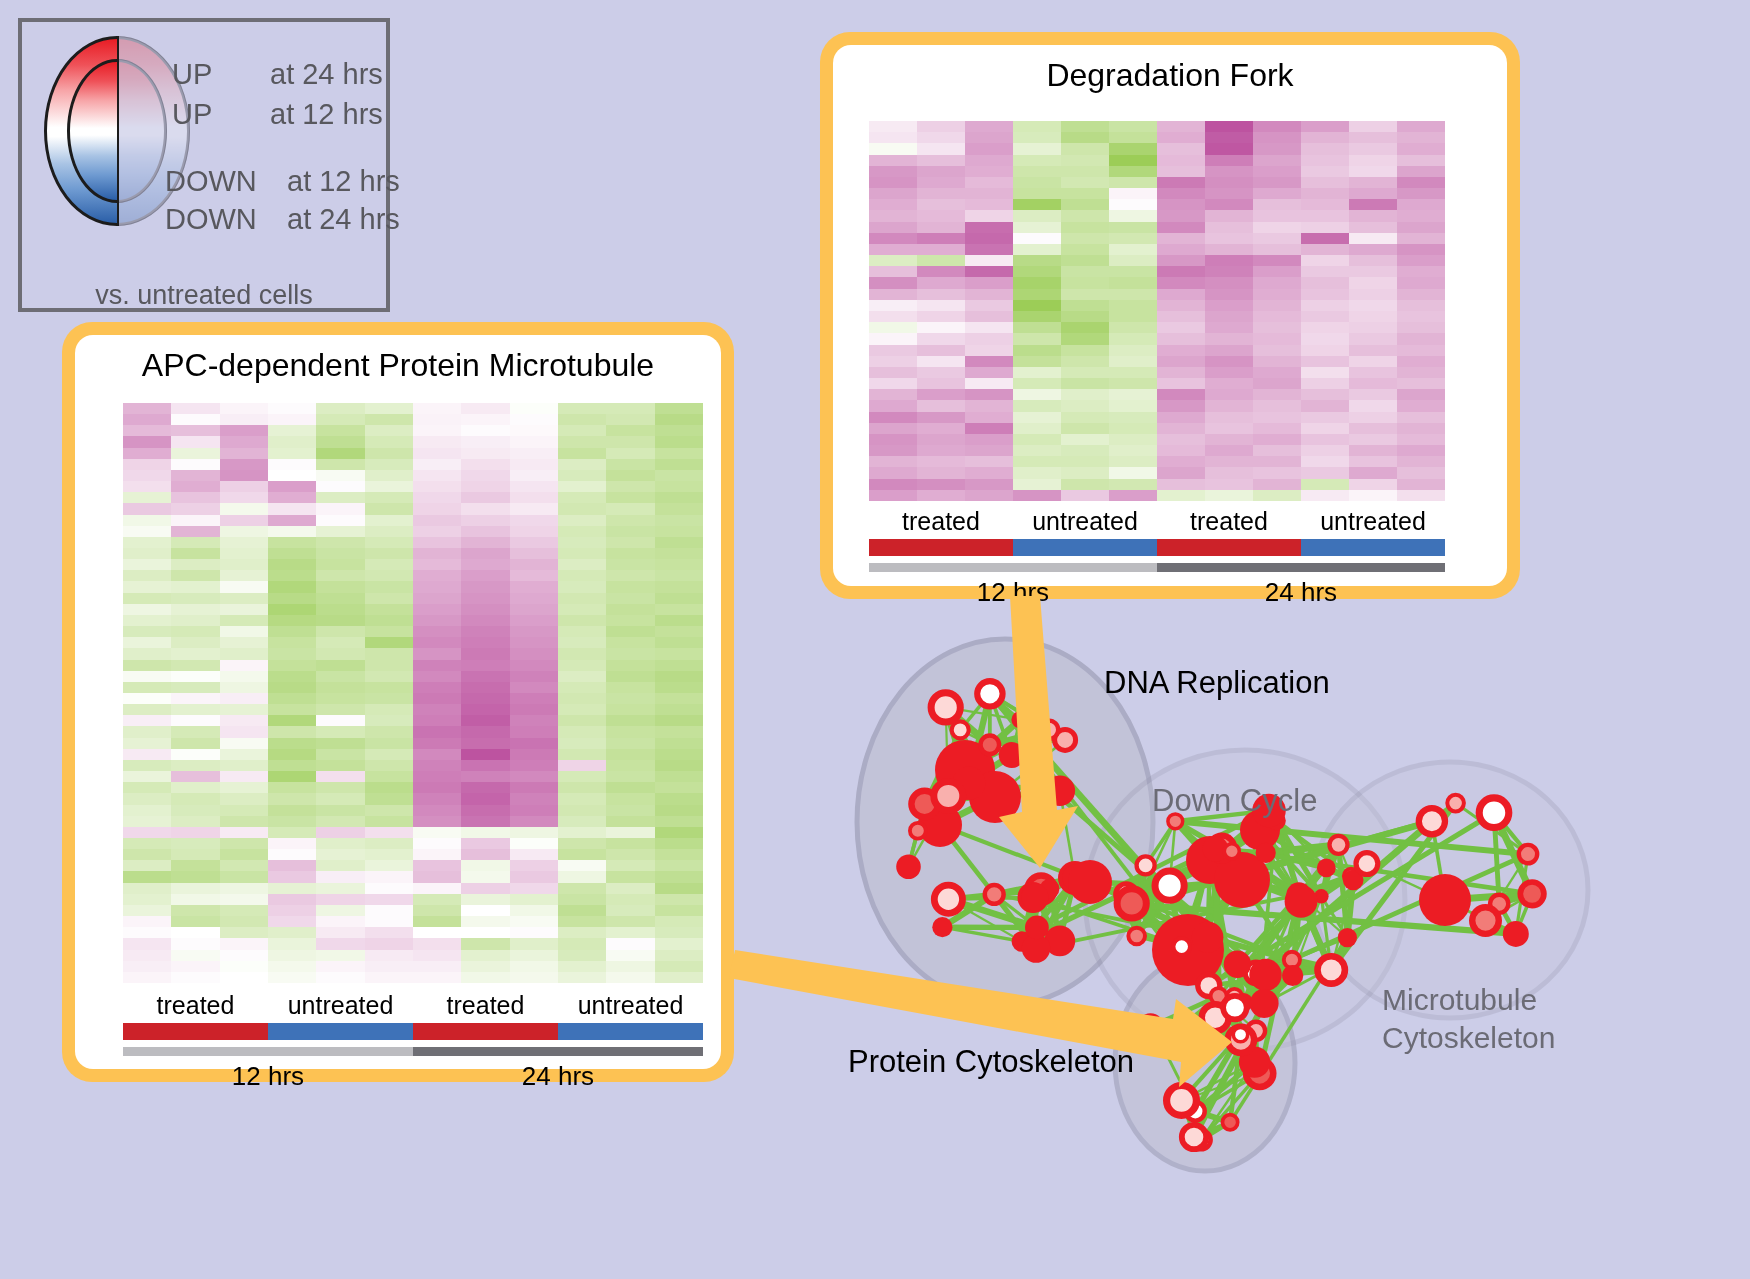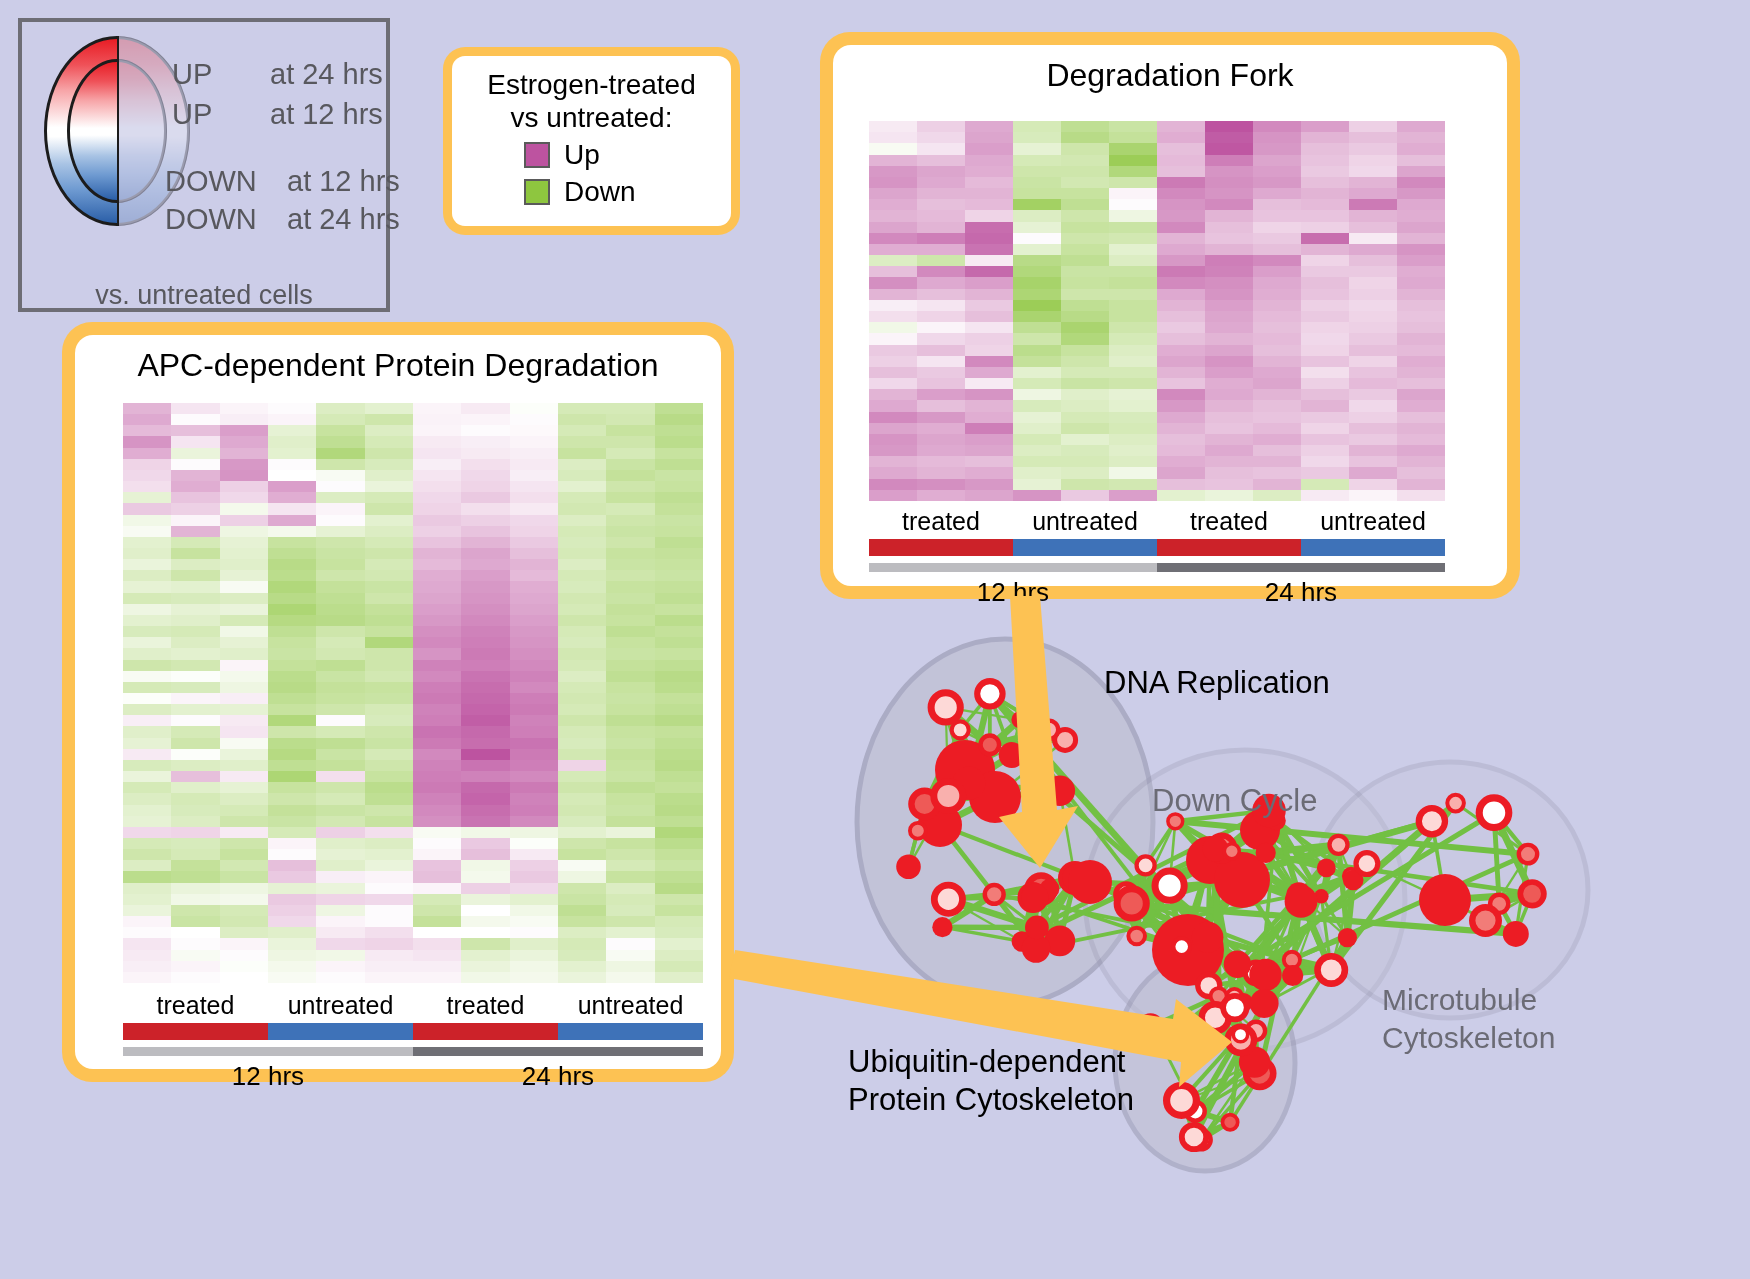--- a/index.html
+++ b/index.html
@@ -121,34 +121,20 @@
     <div class="lg-row" id="lg-at24">at 24 hrs</div>
     <div class="lg-row" id="lg-up12">UP</div>
     <div class="lg-row" id="lg-at12">at 12 hrs</div>
     <div class="lg-row" id="lg-dn12">DOWN</div>
     <div class="lg-row" id="lg-at12b">at 12 hrs</div>
     <div class="lg-row" id="lg-dn24">DOWN</div>
     <div class="lg-row" id="lg-at24b">at 24 hrs</div>
     <div id="lg-foot2">vs. untreated cells</div>
   </div>
 
-  <div id="updown-legend">
-    <div id="updown-inner">
-      <div class="ttl">Estrogen-treated</div>
-      <div class="ttl">vs untreated:</div>
-      <div class="key-row">
-        <span class="key-sw" id="sw-up" style="background: rgb(189, 83, 160);"></span>
-        <span class="key-lb">Up</span>
-      </div>
-      <div class="key-row">
-        <span class="key-sw" id="sw-dn" style="background: rgb(142, 198, 63);"></span>
-        <span class="key-lb">Down</span>
-      </div>
-    </div>
-  </div>
 
   <div class="panel" id="panel-replication">
     <div class="panel-inner">
       <h2 class="panel-title">Degradation Fork</h2>
       <div class="hm" id="hm-rep" style="grid-template-columns: repeat(12, 1fr); grid-template-rows: repeat(34, 1fr);">
           <div style="background:rgb(247,234,243)"></div>
           <div style="background:rgb(237,208,229)"></div>
           <div style="background:rgb(222,169,208)"></div>
           <div style="background:rgb(213,234,183)"></div>
           <div style="background:rgb(191,223,147)"></div>
@@ -574,21 +560,21 @@
         </div>
       <div class="hrsrow" id="rep-hrs" style="left: 36px; width: 576px; top: 532px;">
           <span>12 hrs</span>
           <span>24 hrs</span>
         </div>
     </div>
   </div>
 
   <div class="panel" id="panel-apc">
     <div class="panel-inner">
-      <h2 class="panel-title">APC-dependent Protein Degradation</h2>
+      <h2 class="panel-title">APC-dependent Protein Microtubule</h2>
       <div class="hm" id="hm-apc" style="grid-template-columns: repeat(12, 1fr); grid-template-rows: repeat(52, 1fr);">
           <div style="background:rgb(226,180,213)"></div>
           <div style="background:rgb(245,229,241)"></div>
           <div style="background:rgb(251,244,249)"></div>
           <div style="background:rgb(253,251,253)"></div>
           <div style="background:rgb(220,237,195)"></div>
           <div style="background:rgb(227,241,207)"></div>
           <div style="background:rgb(251,244,249)"></div>
           <div style="background:rgb(247,234,243)"></div>
           <div style="background:rgb(252,254,250)"></div>
@@ -1689,17 +1675,16 @@
     </g>
   </svg>
 
   <div class="cluster-lbl" id="lbl-dna">DNA Replication</div>
   <div class="cluster-lbl" id="lbl-cc">Down Cycle</div>
   <div class="cluster-lbl" id="lbl-mt">
     <div>Microtubule</div>
     <div>Cytoskeleton</div>
   </div>
   <div class="cluster-lbl" id="lbl-ub">
-    <div>Ubiquitin-dependent</div>
     <div>Protein Cytoskeleton</div>
   </div>
 
 </div>
 
 </body></html>

